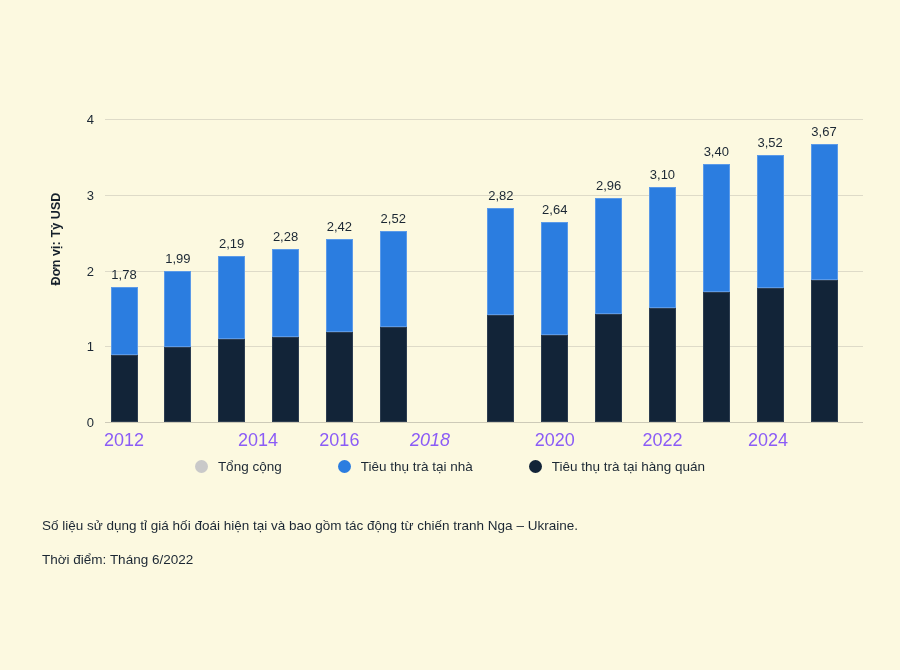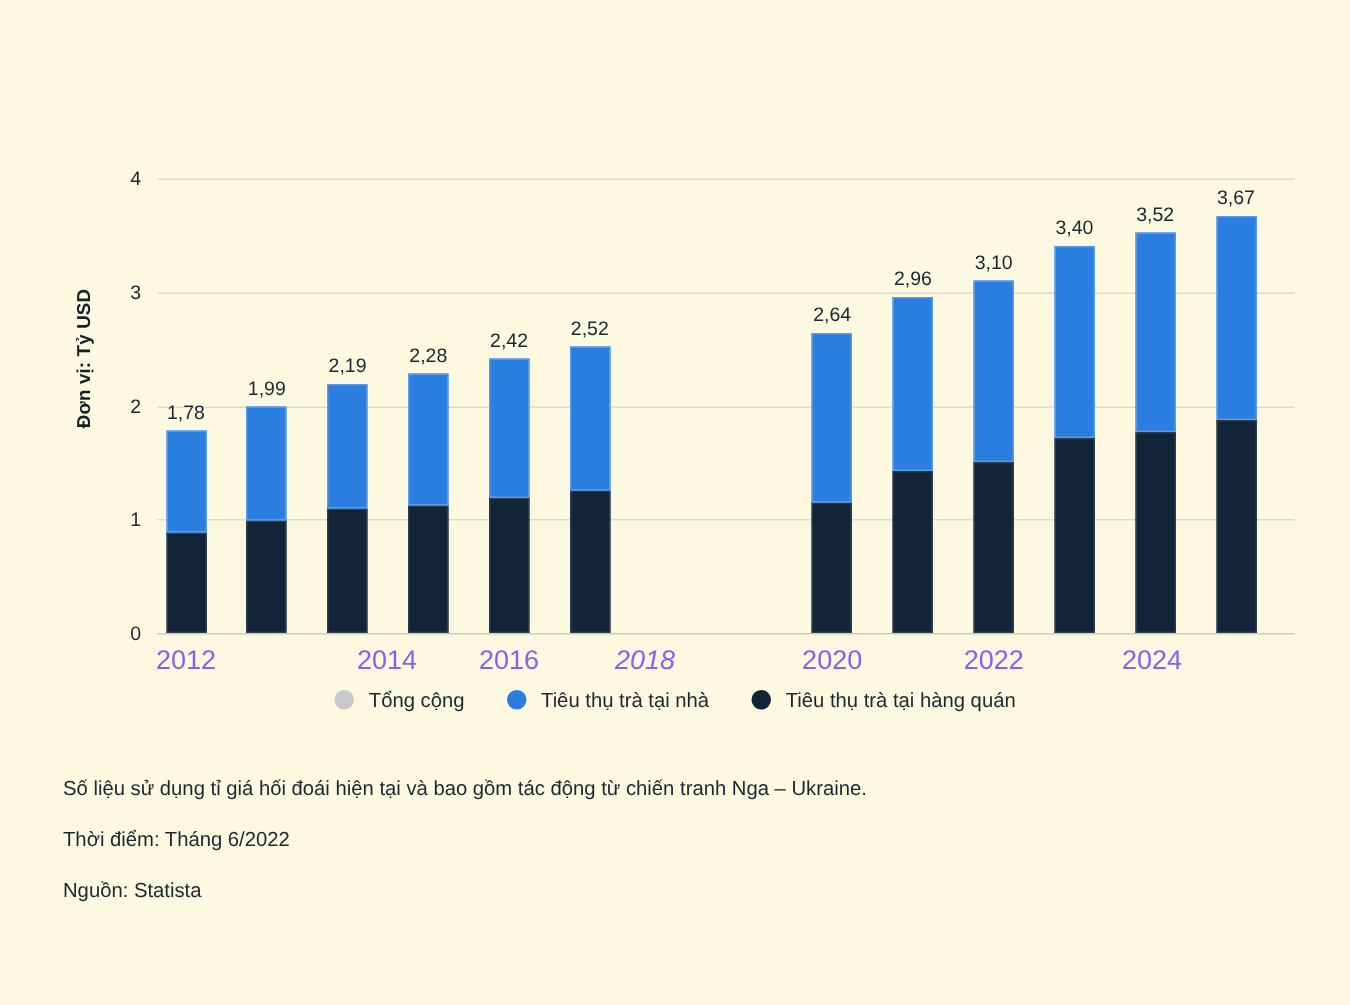--- a/index.html
+++ b/index.html
@@ -82,21 +82,21 @@
     white-space:nowrap;
   }
 
   
   .legend{
     position:absolute;
     left:0;right:0;top:459px;
     display:flex;
     justify-content:center;
     align-items:center;
-    gap:28px;
+    gap:56px;
   }
   .legend-item{display:flex;align-items:center;gap:10px;}
   .legend-dot{
     width:13px;height:13px;border-radius:50%;
     display:inline-block;flex:none;
   }
   .legend-label{font-size:13.5px;color:#1b2733;white-space:nowrap;}
 
   
   .footer{
@@ -157,20 +157,25 @@
           <div class="seg seg-home" style="bottom: 90.1425px; height: 93.1725px; background: rgb(43, 125, 224);"></div>
           <div class="bar-label" style="bottom: 188.315px;">2,42</div>
         </div>
         <div class="xtick" style="left: 234.385px;">2016</div>
         <div class="bar" style="left: 274.731px; height: 190.89px;">
           <div class="seg seg-shop" style="height: 95.445px; background: rgb(18, 36, 56);"></div>
           <div class="seg seg-home" style="bottom: 95.445px; height: 95.445px; background: rgb(43, 125, 224);"></div>
           <div class="bar-label" style="bottom: 195.89px;">2,52</div>
         </div>
         <div class="xtick" style="left: 325px; font-style: italic;">2018</div>
+        <div class="bar" style="left: 382.423px; height: 213.615px;">
+          <div class="seg seg-shop" style="height: 106.807px; background: rgb(18, 36, 56);"></div>
+          <div class="seg seg-home" style="bottom: 106.807px; height: 106.807px; background: rgb(43, 125, 224);"></div>
+          <div class="bar-label" style="bottom: 218.615px;">2,82</div>
+        </div>
         <div class="bar" style="left: 436.269px; height: 199.98px;">
           <div class="seg seg-shop" style="height: 87.1125px; background: rgb(18, 36, 56);"></div>
           <div class="seg seg-home" style="bottom: 87.1125px; height: 112.868px; background: rgb(43, 125, 224);"></div>
           <div class="bar-label" style="bottom: 204.98px;">2,64</div>
         </div>
         <div class="xtick" style="left: 449.769px;">2020</div>
         <div class="bar" style="left: 490.115px; height: 224.22px;">
           <div class="seg seg-shop" style="height: 108.322px; background: rgb(18, 36, 56);"></div>
           <div class="seg seg-home" style="bottom: 108.322px; height: 115.897px; background: rgb(43, 125, 224);"></div>
           <div class="bar-label" style="bottom: 229.22px;">2,96</div>
@@ -212,16 +217,15 @@
       </div>
       <div class="legend-item">
         <span class="legend-dot" style="background: rgb(18, 36, 56);"></span>
         <span class="legend-label">Tiêu thụ trà tại hàng quán</span>
       </div>
     </div>
 
   <div class="footer">
     <div class="footer-line">Số liệu sử dụng tỉ giá hối đoái hiện tại và bao gồm tác động từ chiến tranh Nga – Ukraine.</div>
     <div class="footer-line">Thời điểm: Tháng 6/2022</div>
-    <div class="footer-line">Nguồn: Statista</div>
   </div>
 
 </div>
 
 </body></html>

